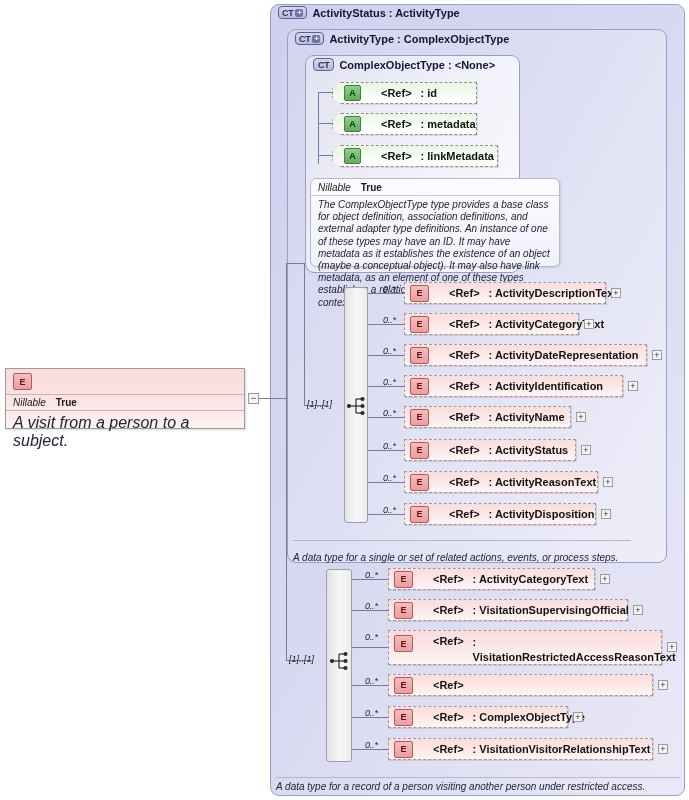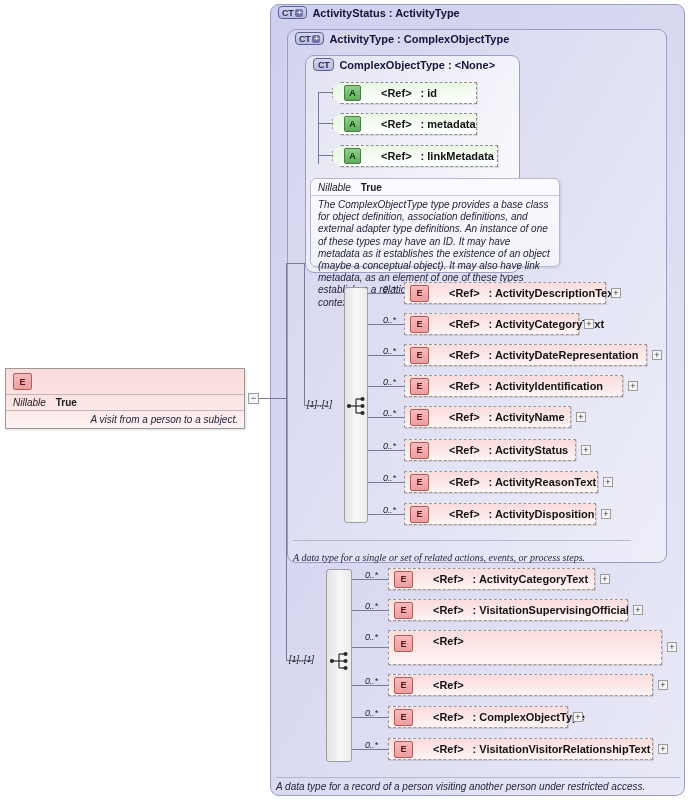--- a/index.html
+++ b/index.html
@@ -108,21 +108,21 @@
     border:1px solid #9a9a9a;
     background:linear-gradient(180deg,#fbdcdc,#fbe2e2 45%,#fdf2f2);
     box-shadow:1px 1px 2px rgba(120,100,105,.25);}
   .root-head{display:flex;align-items:center;gap:8px;padding:4px 6px 4px 7px;
     border-bottom:1px solid #c9b3b3;}
   .root-head .t{font-size:11px;font-weight:bold;color:#111;}
   .root-nillable{display:flex;align-items:baseline;gap:10px;padding:2px 6px 2px 7px;
     border-bottom:1px solid #c9b3b3;}
   .root-nillable .k{font-style:italic;font-size:10px;}
   .root-nillable .v{font-weight:bold;font-size:10px;}
-  .root-doc{padding:3px 6px 3px 7px;font-style:italic;font-size:10px;color:#23233a;text-align:right;}
+  .root-doc{padding:3px 6px 3px 7px;font-style:italic;font-size:16px;color:#23233a;}
 
   .minus-box{position:absolute;width:11px;height:11px;box-sizing:border-box;
     border:1px solid #9b9b9b;background:#f4f4f4;font-size:9px;line-height:8px;
     text-align:center;color:#333;}
 
   .panel-foot{position:absolute;font-style:italic;font-size:10px;color:#23233a;white-space:nowrap;}
   .foot-rule{position:absolute;height:1px;background:#b7b7cc;}
 </style>
 </head>
 <body>
@@ -312,21 +312,21 @@
     <span class="e-badge">E</span>
     <span class="r-ref">&lt;Ref&gt;</span>
     <span class="r-name">: ActivityDisposition</span>
   </div>
 </div>
 <div class="occ" style="left:383px;top:505px;">0..*</div>
 <div class="expand" style="left:601px;top:509px;">+</div>
 <div class="ln-h" style="left:368px;top:514px;width:36px;"></div>
 
 <div class="foot-rule" style="left:293px;top:540px;width:338px;"></div>
-<div class="panel-foot" style="left:293px;top:552px;font-family:Liberation Serif, serif;">A data type for a single or set of related actions, events, or process steps.</div>
+<div class="panel-foot" style="left:293px;top:552px;">A data type for a single or set of related actions, events, or process steps.</div>
 
 <div class="seq-plate" style="left:326px;top:569px;width:26px;height:193px;"></div>
 <div class="seq-label" style="left:289px;top:654px;">[1]..[1]</div>
 <svg class="abs" style="left:330px;top:651px;" width="20" height="20" viewBox="0 0 20 20">
   <line x1="2" y1="10" x2="9" y2="10" stroke="#2b2b2b" stroke-width="1.2"></line>
   <line x1="9" y1="3" x2="9" y2="17" stroke="#2b2b2b" stroke-width="1.2"></line>
   <line x1="9" y1="3" x2="14" y2="3" stroke="#2b2b2b" stroke-width="1.2"></line>
   <line x1="9" y1="10" x2="14" y2="10" stroke="#2b2b2b" stroke-width="1.2"></line>
   <line x1="9" y1="17" x2="14" y2="17" stroke="#2b2b2b" stroke-width="1.2"></line>
   <circle cx="2" cy="10" r="2.1" fill="#2b2b2b"></circle>
@@ -354,20 +354,21 @@
   </div>
 </div>
 <div class="occ" style="left:365px;top:601px;">0..*</div>
 <div class="expand" style="left:633px;top:605px;">+</div>
 <div class="ln-h" style="left:352px;top:610px;width:36px;"></div>
 
 <div class="el-row" style="left:388px;top:630px;">
   <div class="el-box" style="width:274px;height:35px;align-items:flex-start;padding-top:4px;">
     <span class="e-badge">E</span>
     <span class="r-ref">&lt;Ref&gt;</span>
+    <span class="r-name" style="white-space:normal;width:205px;line-height:15px;">: VisitationRestrictedAccessReasonText</span>
   </div>
 </div>
 <div class="occ" style="left:365px;top:632px;">0..*</div>
 <div class="expand" style="left:667px;top:642px;">+</div>
 <div class="ln-h" style="left:352px;top:647px;width:36px;"></div>
 
 <div class="el-row" style="left:388px;top:674px;">
   <div class="el-box" style="width:265px;height:22px;">
     <span class="e-badge">E</span>
     <span class="r-ref">&lt;Ref&gt;</span>

